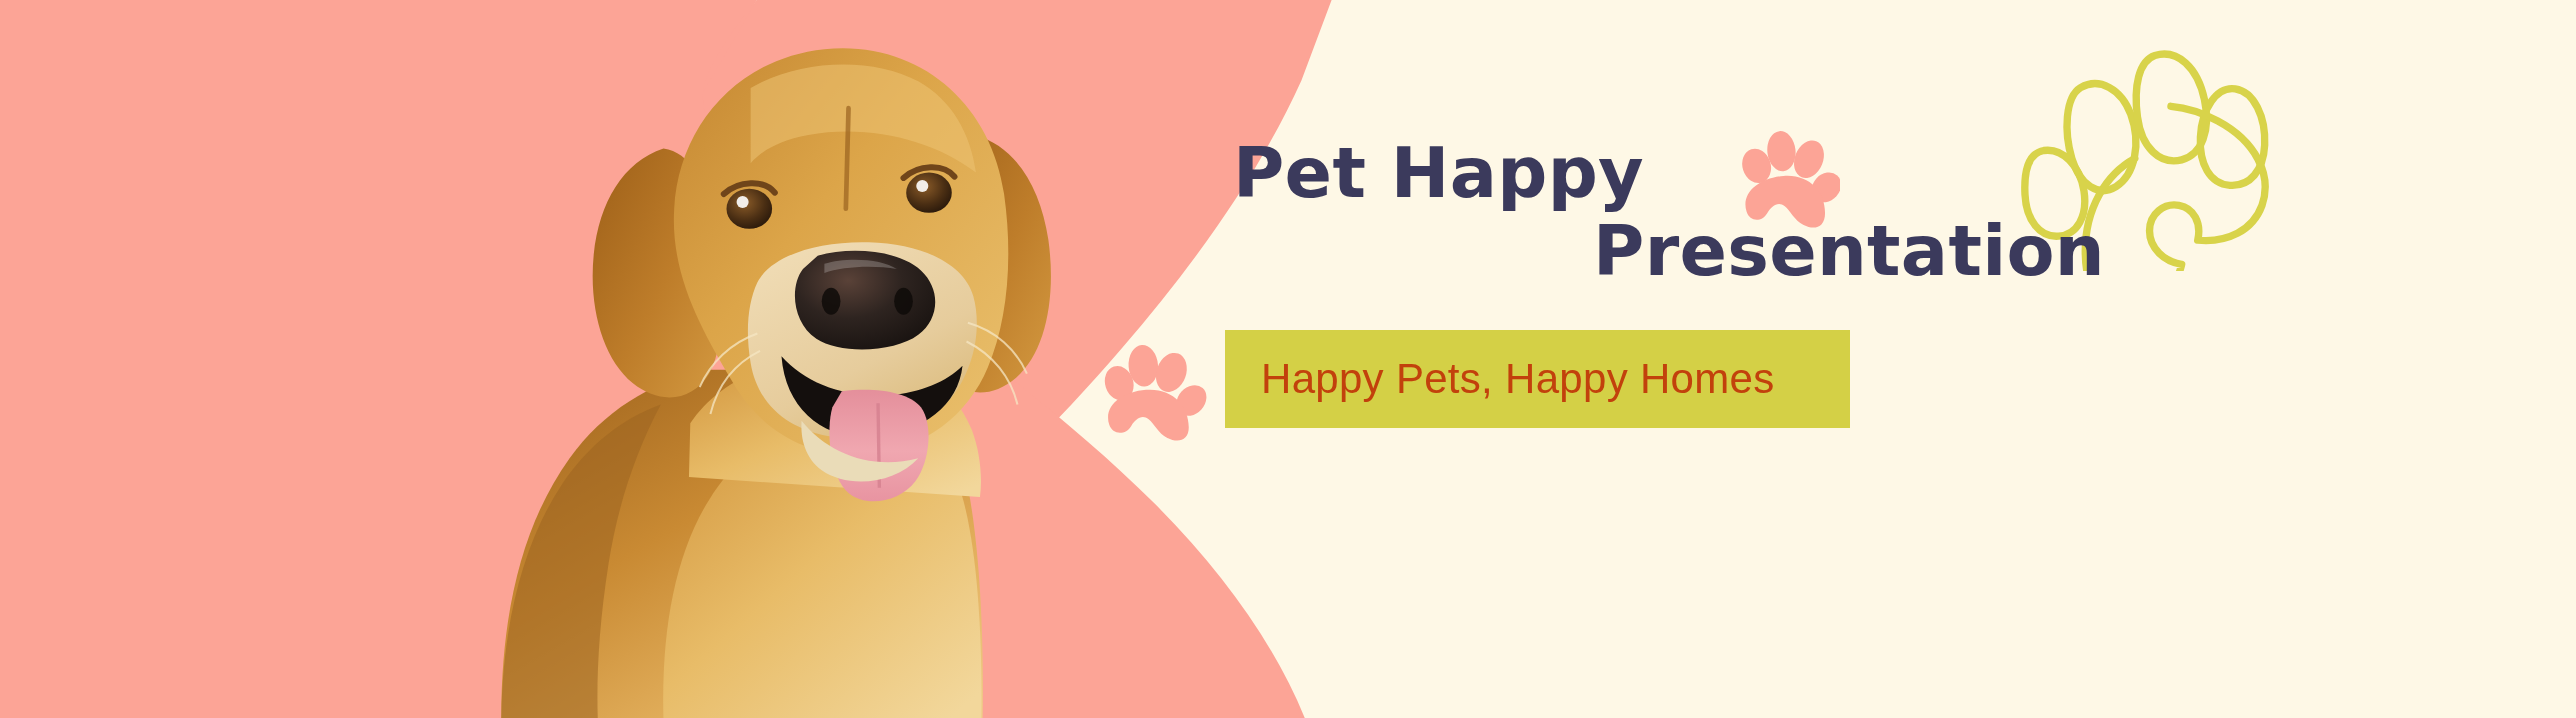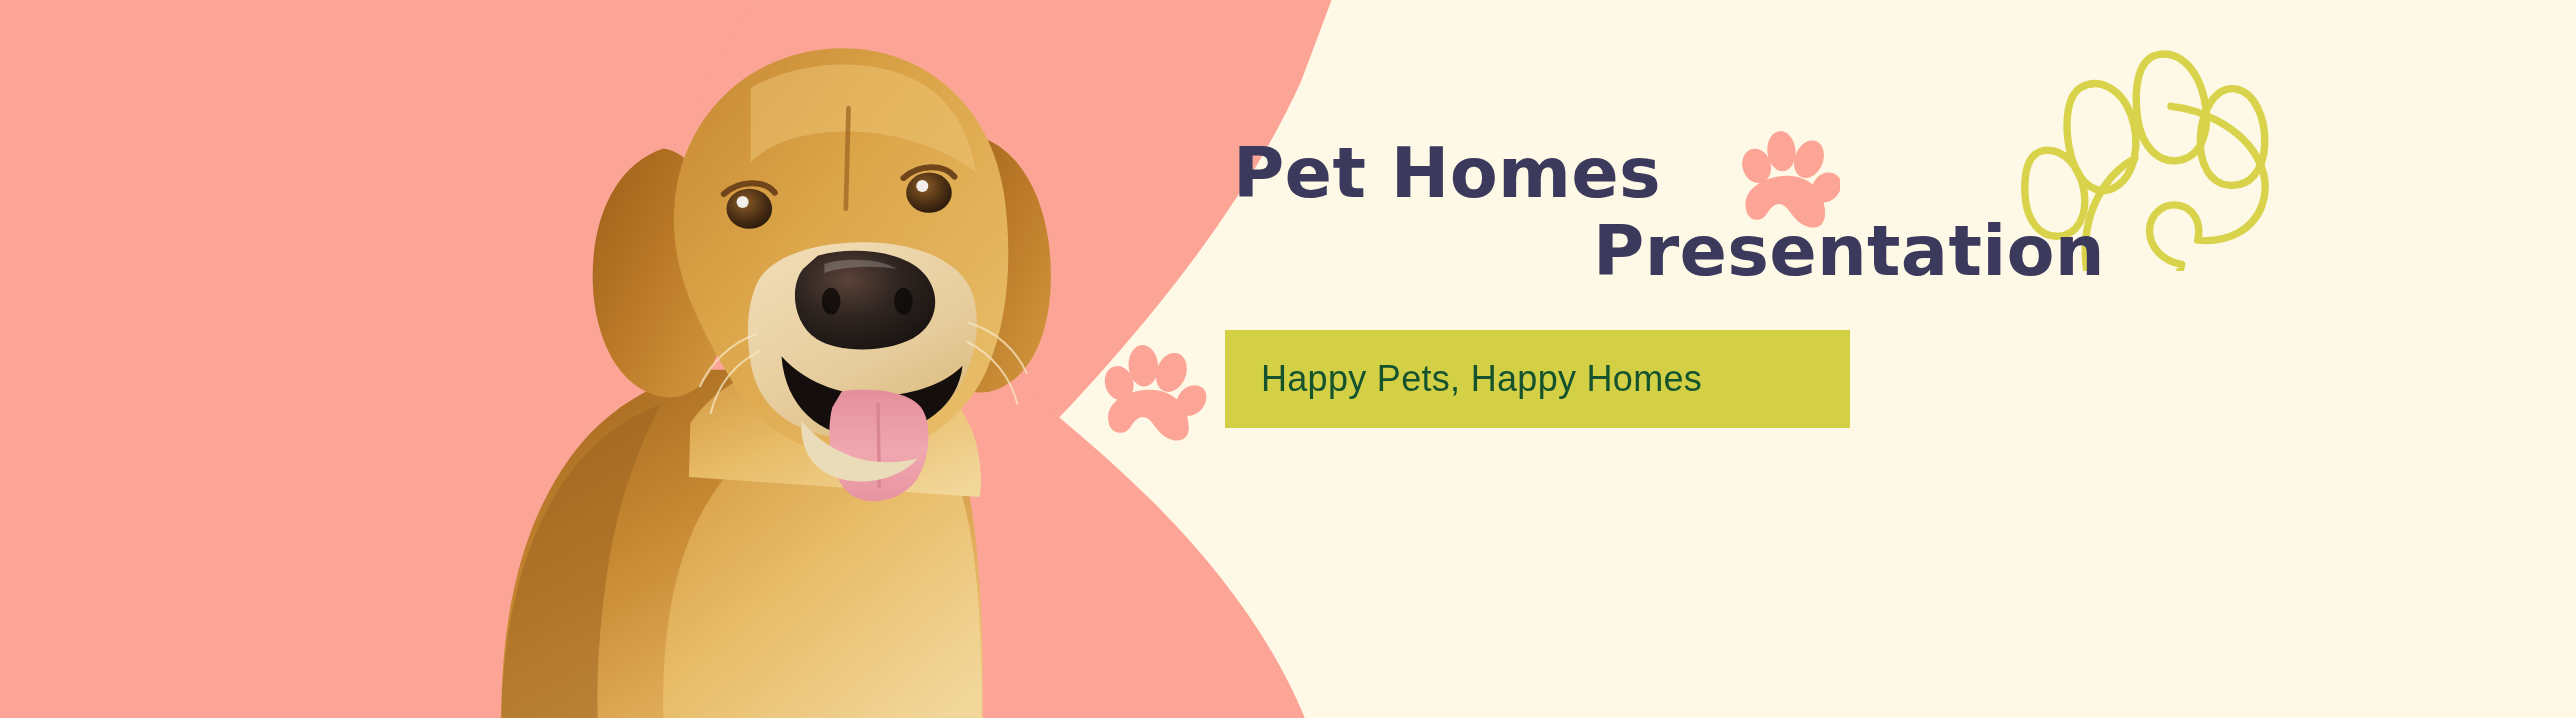--- a/index.html
+++ b/index.html
@@ -65,24 +65,24 @@
     background: #D4D046;
   }
   .tagline-text {
     position: absolute;
     left: 1261px;
     top: 330px;
     width: 557px;
     height: 98px;
     display: flex;
     align-items: center;
-    color: #14532d;
+    color: #c2410c;
     font-family: "Liberation Sans", sans-serif;
     font-weight: 400;
-    font-size: 36px;
+    font-size: 42px;
     letter-spacing: 0.3px;
     white-space: nowrap;
   }
 
   
   .paw {
     position: absolute;
   }
   .paw svg { display: block; width: 100%; height: 100%; }
 
@@ -298,21 +298,21 @@
       <ellipse cx="102" cy="56" rx="22" ry="30" transform="rotate(20 102 56)"></ellipse>
       <ellipse cx="132" cy="98" rx="20" ry="25" transform="rotate(42 132 98)"></ellipse>
       <path d="M64,82 C104,79 128,106 128,138 C128,158 112,162 96,154
                C82,147 76,132 68,126 C58,118 48,126 42,136
                C34,150 14,150 9,134 C0,106 28,85 64,82 Z"></path>
     </svg>
   </div>
 
   <div class="text-block">
     <h1 class="headline">
-      <span>Pet Homes</span>
+      <span>Pet Happy</span>
       <span class="line2">Presentation</span>
     </h1>
   </div>
 
   <div class="tagline-bar"></div>
   <div class="tagline-text">Happy Pets, Happy Homes</div>
 
 </div>
 
 

